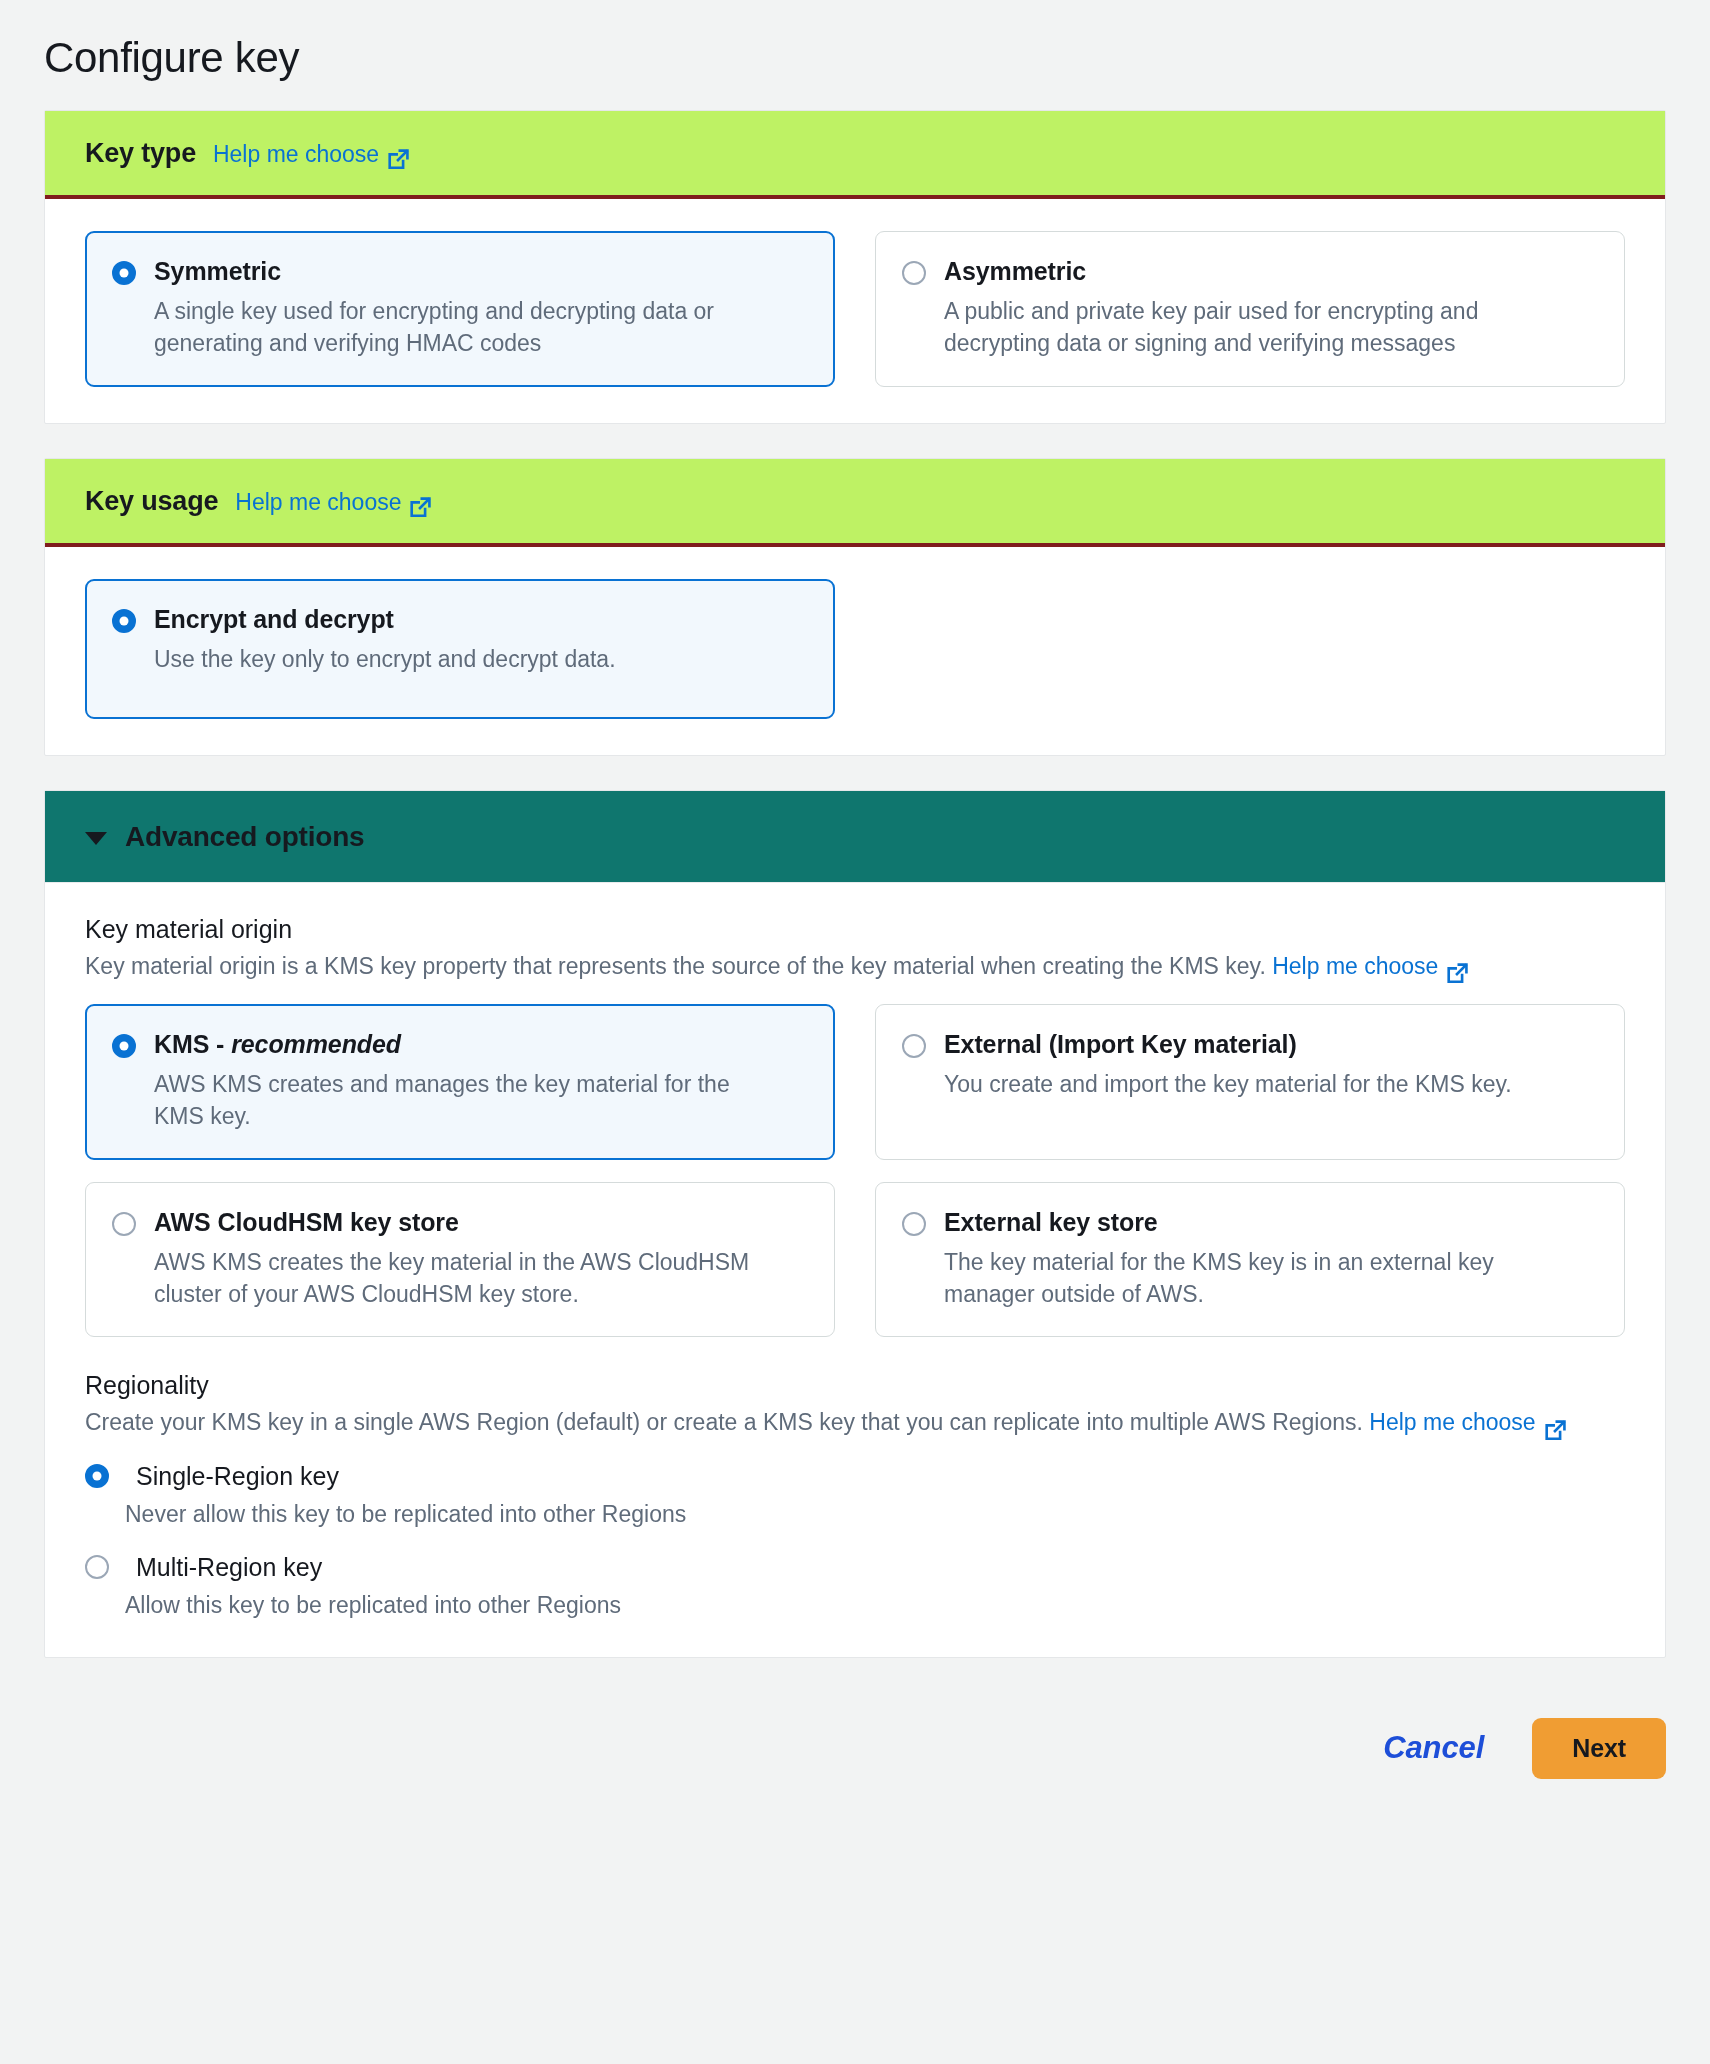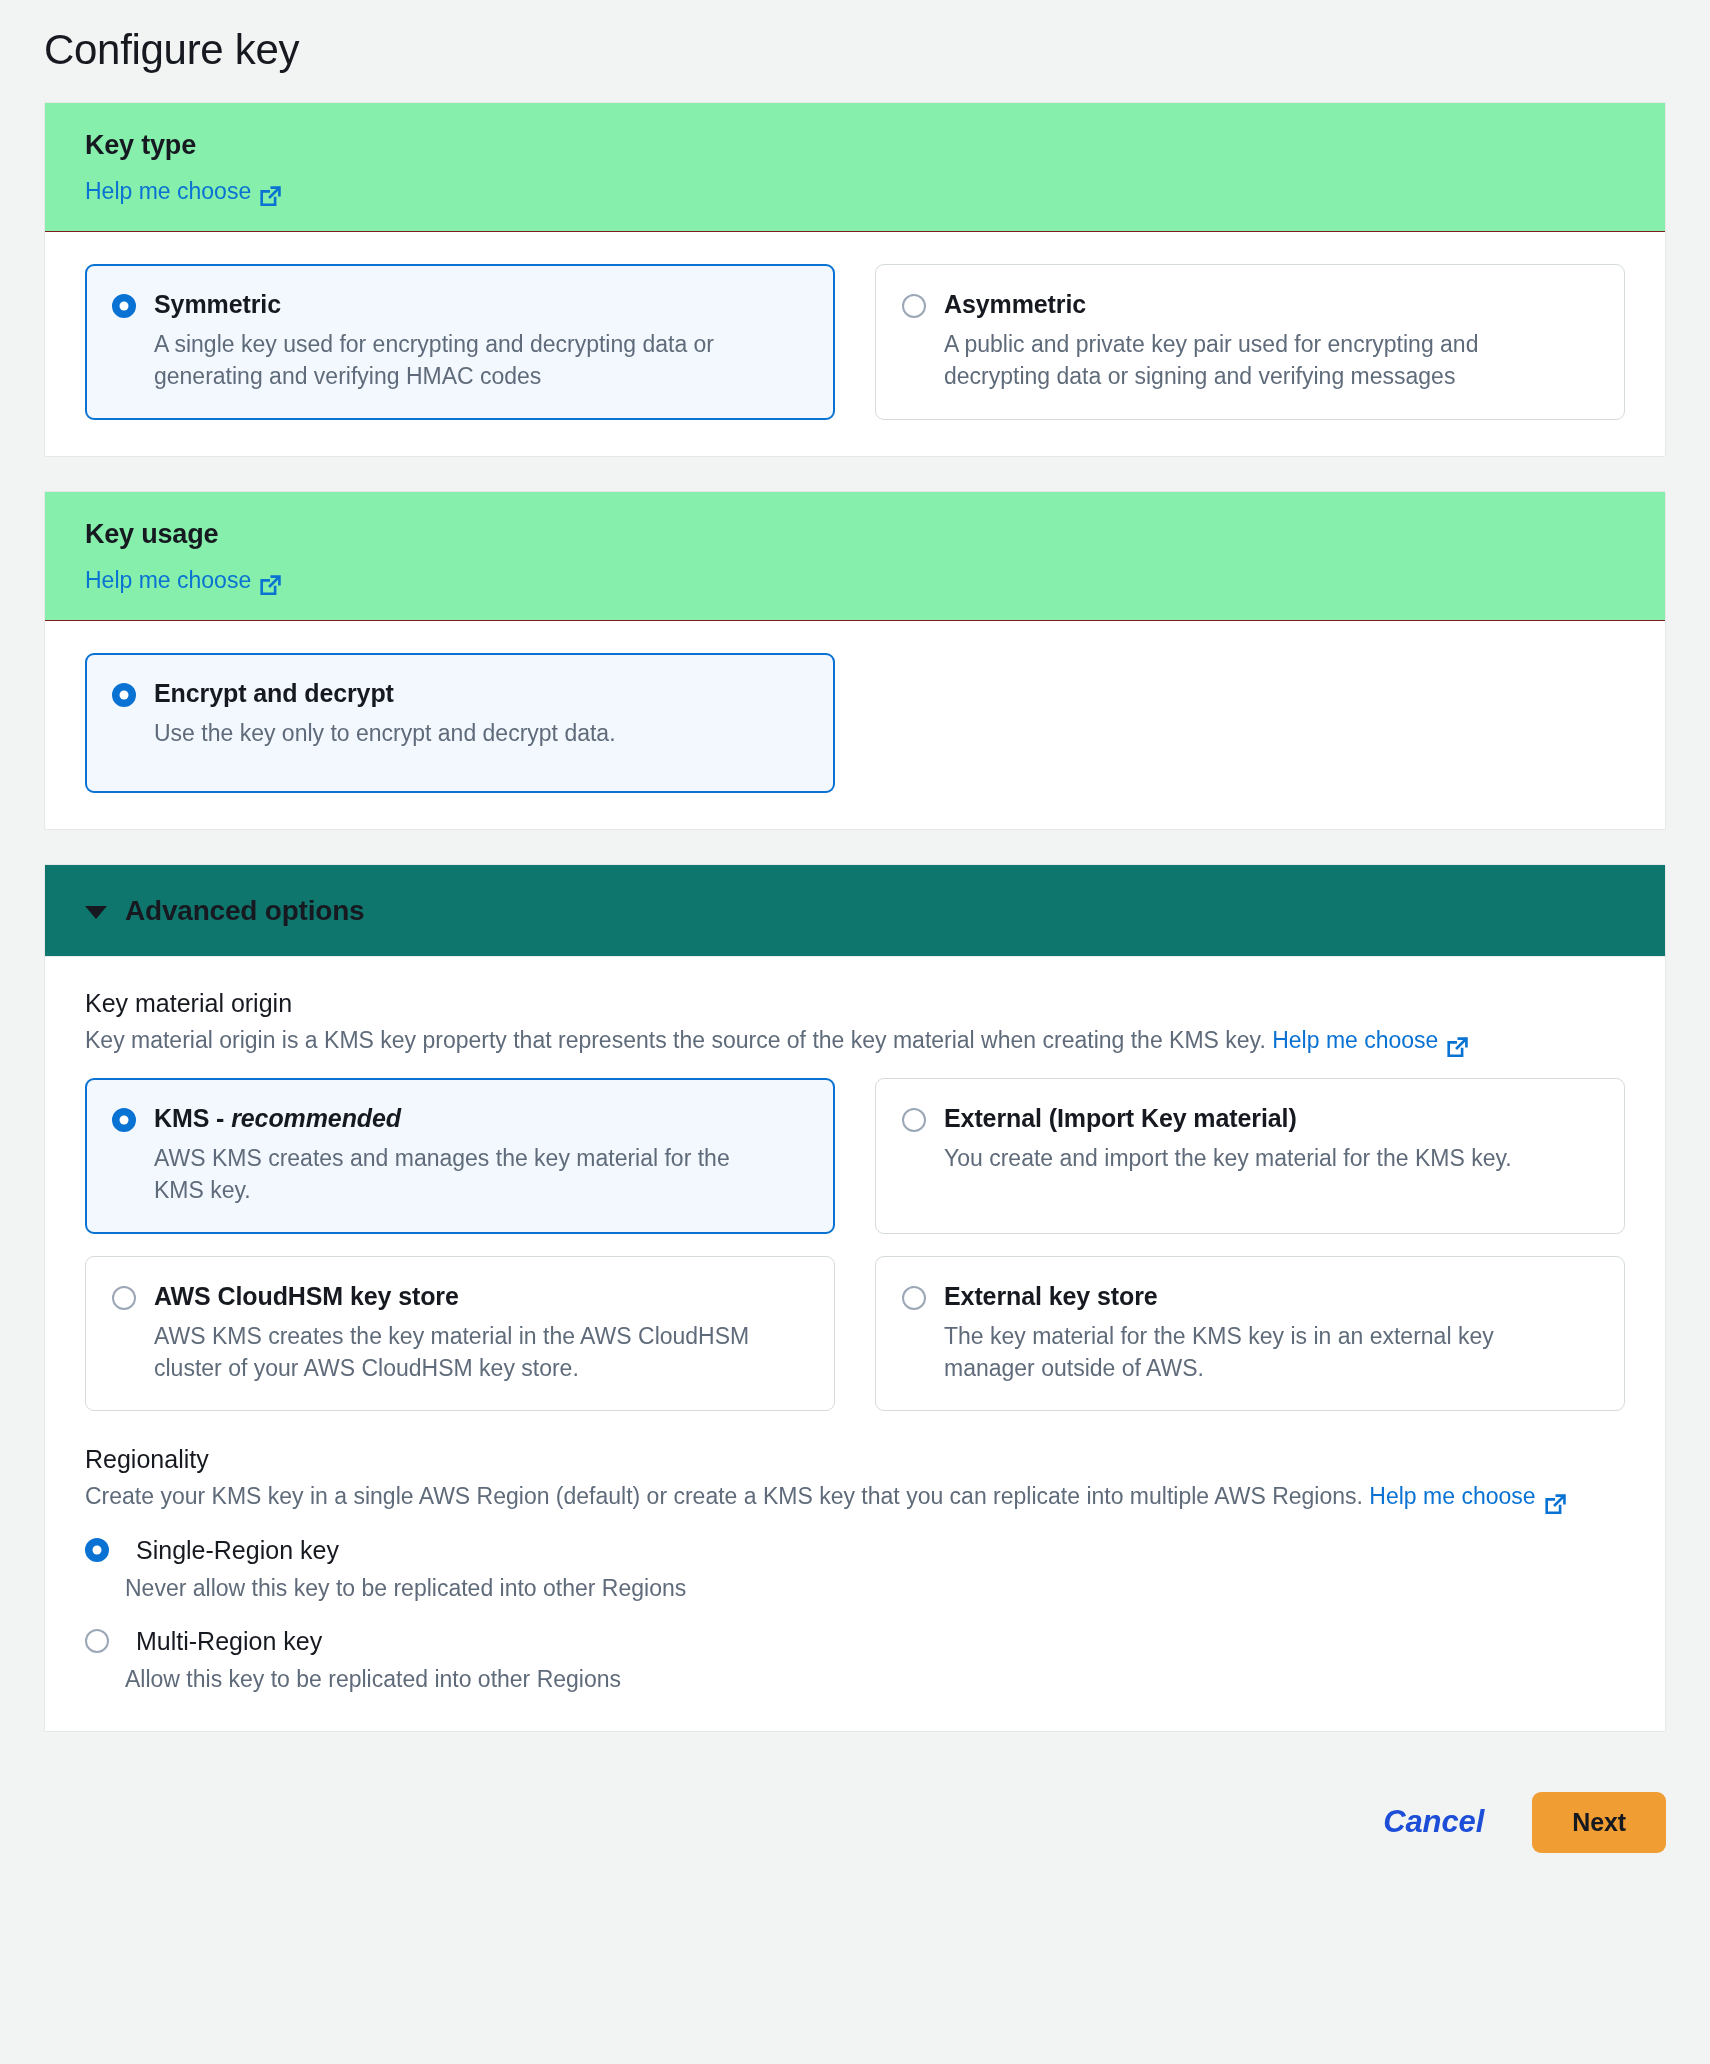--- a/index.html
+++ b/index.html
@@ -9,21 +9,21 @@
     height: 2064px;
     background: #f2f3f3;
     font-family: "Liberation Sans", sans-serif;
     -webkit-font-smoothing: antialiased;
   }
 
   .page {
     width: 1710px;
     height: 1684px;
     position: relative;
-    padding: 8px 44px;
+    padding: 16px 44px;
   }
 
   
   .page-title {
     font-size: 42px;
     font-weight: 400;
     color: #16191f;
     letter-spacing: -0.3px;
     padding: 18px 0 28px 0;
     line-height: 1.15;
@@ -31,27 +31,26 @@
 
   
   .panel {
     background: #ffffff;
     border: 1px solid #e5e7e9;
     border-radius: 2px;
     margin-bottom: 34px;
   }
 
   .panel-header {
-    background: #86efac;
-    border-bottom: 1px solid #7f1d1d;
+    background: #bef264;
+    border-bottom: 4px solid #7f1d1d;
     padding: 27px 40px 26px 40px;
     display: flex;
     align-items: baseline;
     gap: 17px;
-    flex-direction: column;
   }
 
   .panel-title {
     font-size: 27px;
     font-weight: 700;
     color: #16191f;
     letter-spacing: -0.2px;
   }
 
   .panel-body {

